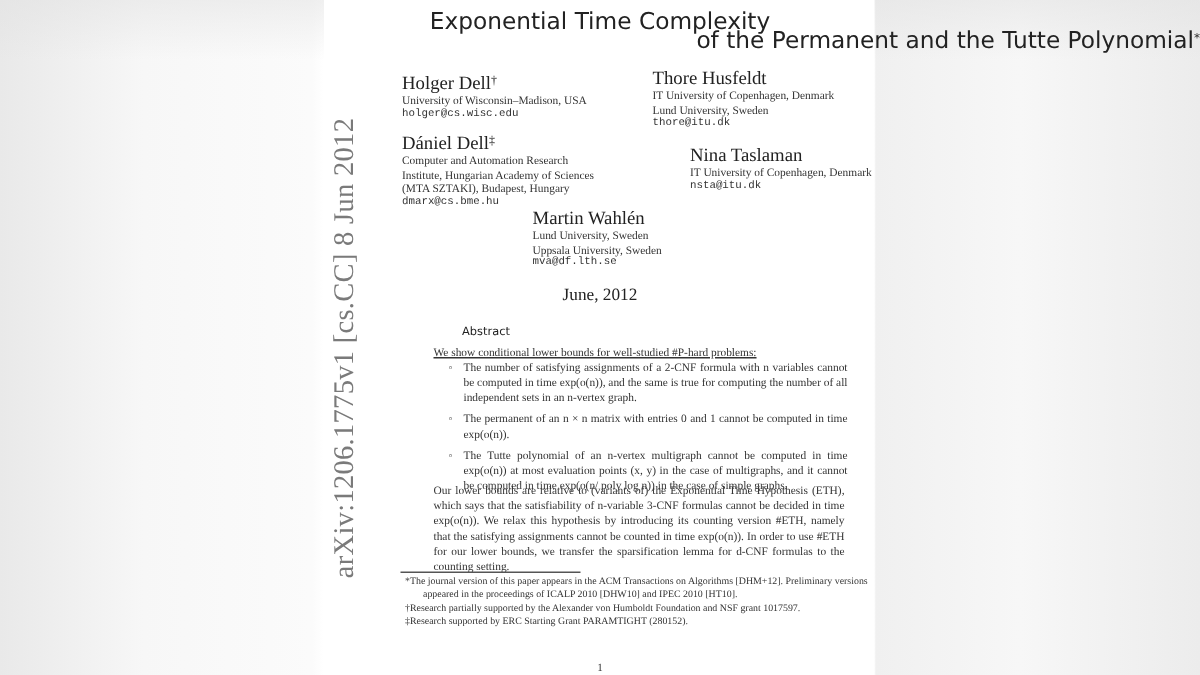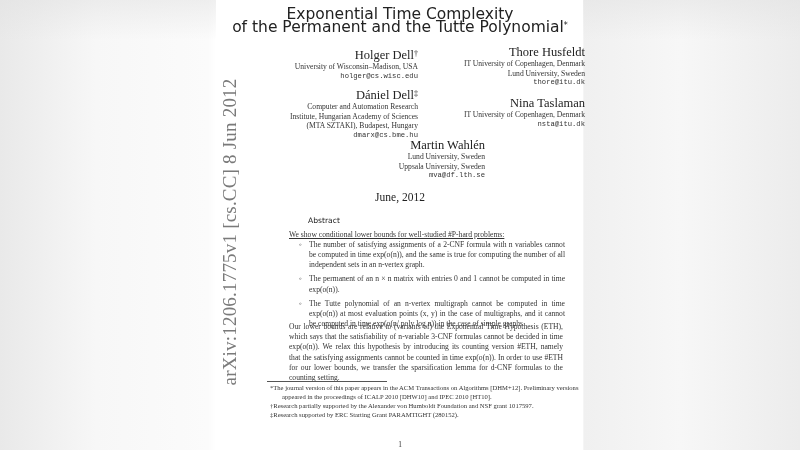--- a/index.html
+++ b/index.html
@@ -22,23 +22,23 @@
     position: absolute; left: 230px; top: 232px;
     transform: translate(-50%, -50%) rotate(-90deg);
     white-space: nowrap; font-size: 19px; color: #7a7a7a; letter-spacing: 0.2px;
     font-family: "Liberation Serif", serif;
   }
   .title {
     position: absolute; left: 0; width: 800px; text-align: center;
     font-family: "DejaVu Sans", sans-serif; font-size: 15.5px; color: #222; line-height: 20px;
   }
   .title.l1 { top: 4px; }
-  .title.l2 { top: 17px; }
+  .title.l2 { top: 17px; text-align: right; }
   .sup { font-size: 8px; vertical-align: top; position: relative; top: -1px; }
-  .author { position: absolute; text-align: right; }
+  .author { position: absolute; text-align: left; }
   .author .name { font-size: 12.5px; line-height: 14px; color: #222; }
   .author .aff { font-size: 7.6px; line-height: 9.6px; color: #333; }
   .author .email { font-family: "Liberation Mono", monospace; font-size: 7.2px; line-height: 9.6px; color: #333; }
   .date { position: absolute; left: 0; width: 800px; top: 191px; text-align: center; font-size: 11.5px; }
   .abstract-head { position: absolute; left: 0; width: 648px; top: 216px; text-align: center; font-family: "DejaVu Sans", sans-serif; font-size: 7.6px; }
   .abs-text { position: absolute; left: 297px; width: 265px; font-size: 7.6px; line-height: 10.2px; color: #333; text-align: justify; }
   .abs-intro { top: 230px; text-decoration: underline; }
   .bullets { position: absolute; left: 297px; top: 240px; width: 268px; margin: 0; padding: 0; list-style: none; }
   .bullets li { position: relative; padding-left: 12px; font-size: 7.6px; line-height: 10.2px; color: #333; margin-bottom: 3.8px; text-align: justify; }
   .bullets li .bullet { position: absolute; left: 2px; top: 0; }
@@ -74,21 +74,21 @@
 </div>
 
 <div class="author" style="left:268px; top:88px; width:150px;">
   <div class="name"><span>Dániel Dell</span><span class="sup">‡</span></div>
   <div class="aff">Computer and Automation Research</div>
   <div class="aff">Institute, Hungarian Academy of Sciences</div>
   <div class="aff">(MTA SZTAKI), Budapest, Hungary</div>
   <div class="email">dmarx@cs.bme.hu</div>
 </div>
 
-<div class="author" style="left:435px; top:96px; width:150px;">
+<div class="author" style="left:460px; top:96px; width:150px;">
   <div class="name"><span>Nina Taslaman</span></div>
   <div class="aff">IT University of Copenhagen, Denmark</div>
   <div class="email">nsta@itu.dk</div>
 </div>
 
 <div class="author" style="left:355px; top:138px; width:130px;">
   <div class="name"><span>Martin Wahlén</span></div>
   <div class="aff">Lund University, Sweden</div>
   <div class="aff">Uppsala University, Sweden</div>
   <div class="email">mva@df.lth.se</div>

